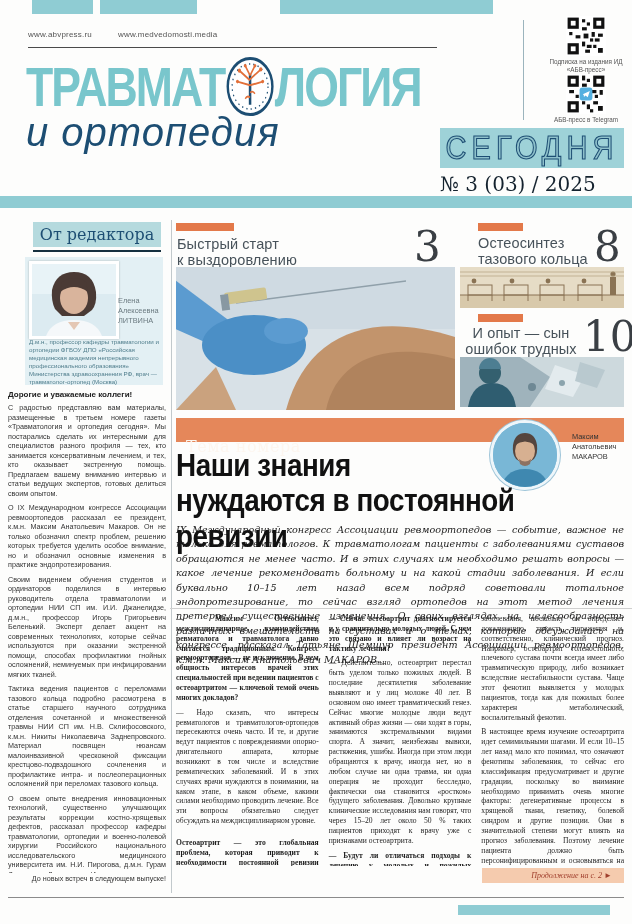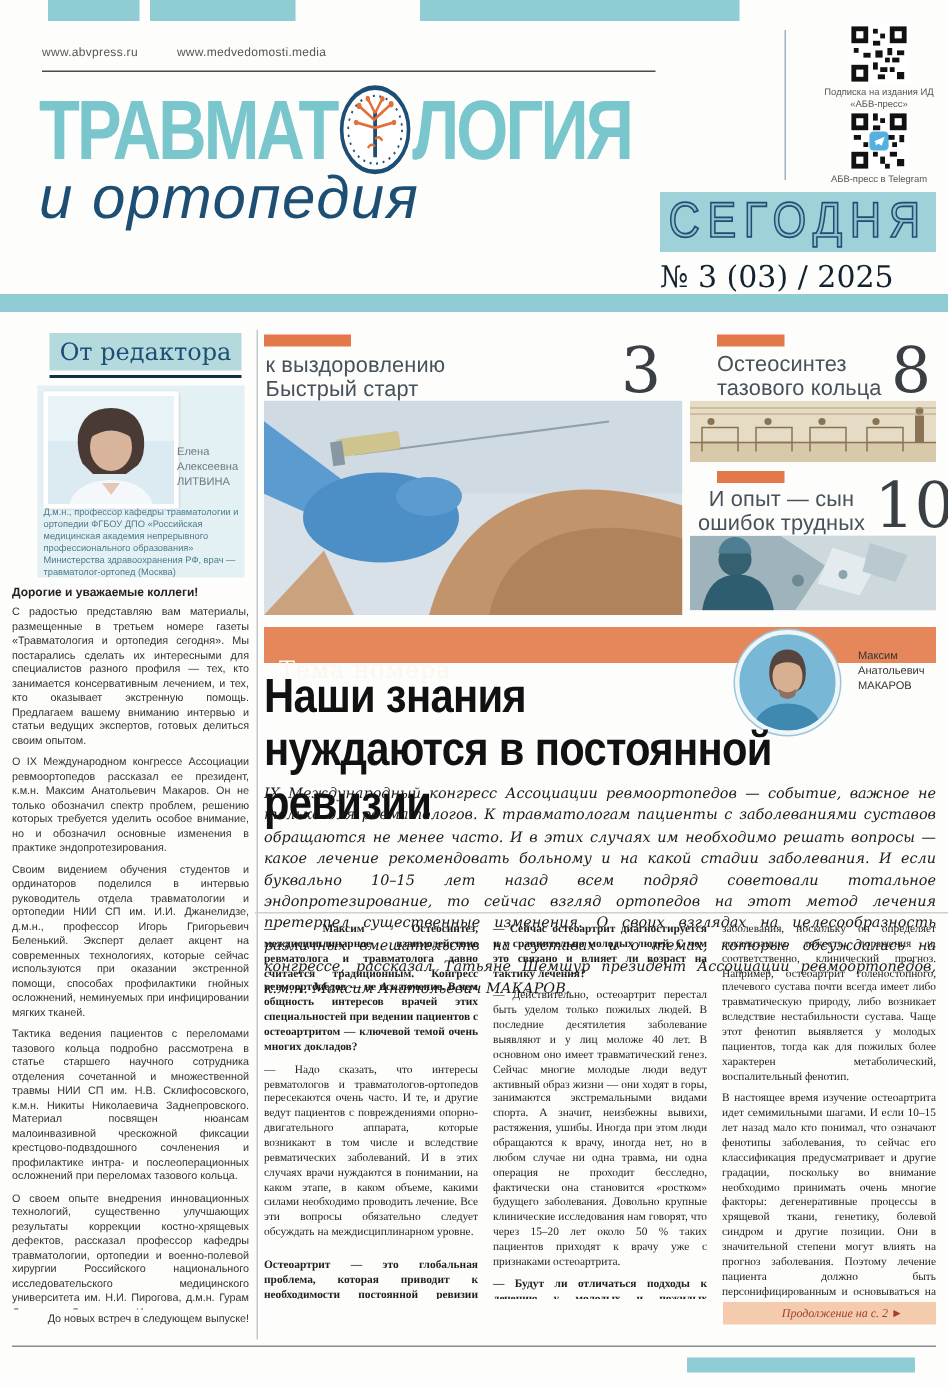--- a/index.html
+++ b/index.html
@@ -60,21 +60,21 @@
   .lede{left:176px;top:523px;width:448px;font-family:"DejaVu Serif","Liberation Serif",serif;font-style:italic;
      font-size:9.6px;line-height:1.5;color:#1a1a1a;text-align:justify;}
   .lede-rule{left:170px;top:608px;width:462px;height:1px;background:#cfcfcf;}
   .cols{left:176px;top:614px;width:448px;height:252px;display:flex;gap:10px;overflow:hidden;}
   .col{flex:1;min-width:0;}
   .art-p{margin:0 0 5px 0;font-family:"Liberation Serif","DejaVu Serif",serif;font-size:7.6px;line-height:1.3;
      color:#1f1f1f;text-align:justify;}
   .art-p.q{font-weight:700;}
   .art-p.pull{font-weight:700;margin-top:12px;}
   .continuation{left:482px;top:868px;width:142px;height:15px;background:#f5cbae;display:flex;align-items:center;justify-content:flex-end;}
-  .continuation span{font-family:"Liberation Serif","DejaVu Serif",serif;font-style:italic;font-size:8px;color:#a03f2d;padding-right:22px;}
+  .continuation span{font-family:"Liberation Serif","DejaVu Serif",serif;font-style:italic;font-size:8px;color:#a03f2d;padding-right:12px;}
   .footer-line{left:8px;top:897px;width:616px;height:1px;background:#8b8b8b;}
   .bottom-teal{left:458px;top:905px;width:152px;height:10px;background:#8fccd3;}
 </style>
 </head>
 <body>
 
 <div class="toptab tab1"></div>
 <div class="toptab tab2"></div>
 <div class="toptab tab3"></div>
 
@@ -190,22 +190,22 @@
     <p class="ed-p">С радостью представляю вам материалы, размещенные в третьем номере газеты «Травматология и ортопедия сегодня». Мы постарались сделать их интересными для специалистов разного профиля — тех, кто занимается консервативным лечением, и тех, кто оказывает экстренную помощь. Предлагаем вашему вниманию интервью и статьи ведущих экспертов, готовых делиться своим опытом.</p>
     <p class="ed-p">О IX Международном конгрессе Ассоциации ревмоортопедов рассказал ее президент, к.м.н. Максим Анатольевич Макаров. Он не только обозначил спектр проблем, решению которых требуется уделить особое внимание, но и обозначил основные изменения в практике эндопротезирования.</p>
     <p class="ed-p">Своим видением обучения студентов и ординаторов поделился в интервью руководитель отдела травматологии и ортопедии НИИ СП им. И.И. Джанелидзе, д.м.н., профессор Игорь Григорьевич Беленький. Эксперт делает акцент на современных технологиях, которые сейчас используются при оказании экстренной помощи, способах профилактики гнойных осложнений, неминуемых при инфицировании мягких тканей.</p>
     <p class="ed-p">Тактика ведения пациентов с переломами тазового кольца подробно рассмотрена в статье старшего научного сотрудника отделения сочетанной и множественной травмы НИИ СП им. Н.В. Склифосовского, к.м.н. Никиты Николаевича Заднепровского. Материал посвящен нюансам малоинвазивной чрескожной фиксации крестцово-подвздошного сочленения и профилактике интра- и послеоперационных осложнений при переломах тазового кольца.</p>
     <p class="ed-p">О своем опыте внедрения инновационных технологий, существенно улучшающих результаты коррекции костно-хрящевых дефектов, рассказал профессор кафедры травматологии, ортопедии и военно-полевой хирургии Российского национального исследовательского медицинского университета им. Н.И. Пирогова, д.м.н. Гурам Давидович Лазишвили. И, конечно, вспомним наших учителей.</p>
   </div>
 <div class="abs ed-closing">До новых встреч в следующем выпуске!</div>
 
 <div class="otab" style="left:176px;top:223px;width:58px;"></div>
 <div class="abs teaser-title" style="left:177px;top:236px;width:220px;">
+  <div>Быстрый старт</div>
   <div>к выздоровлению</div>
-  <div>Быстрый старт</div>
 </div>
 <div class="abs pagenum" style="left:414px;top:226px;">3</div>
 <div class="photo" style="left:176px;top:267px;width:279px;height:143px;">
   <svg viewBox="0 0 279 143" preserveAspectRatio="none">
     <rect width="279" height="143" fill="#d8e1e7"></rect>
     <rect width="279" height="62" fill="#cfdae2"></rect>
     <path d="M110 143 C130 70 190 42 279 70 L279 143 Z" fill="#c2946c"></path>
     <path d="M150 143 C160 95 205 72 279 92 L279 143 Z" fill="#b0835d"></path>
     <path d="M0 143 L40 100 60 143 Z" fill="#caa27e"></path>
     <path d="M-5 10 L55 55 40 80 -5 60 Z" fill="#5b9bd0"></path>

